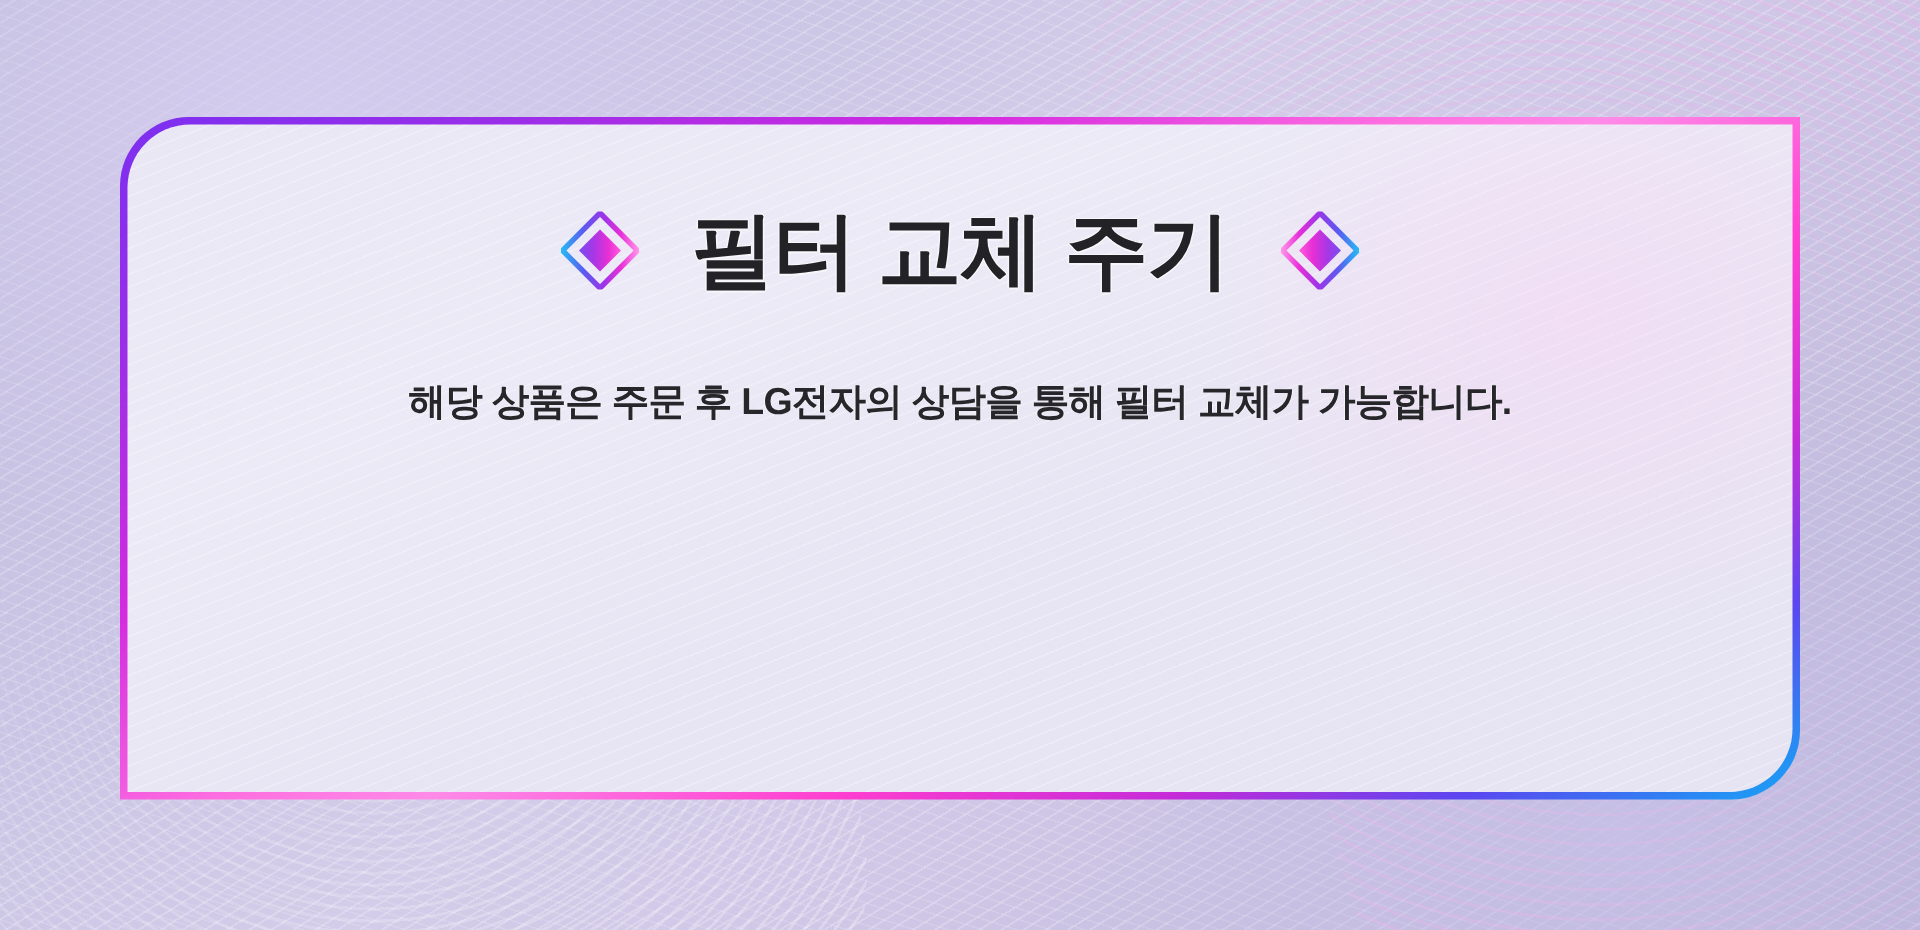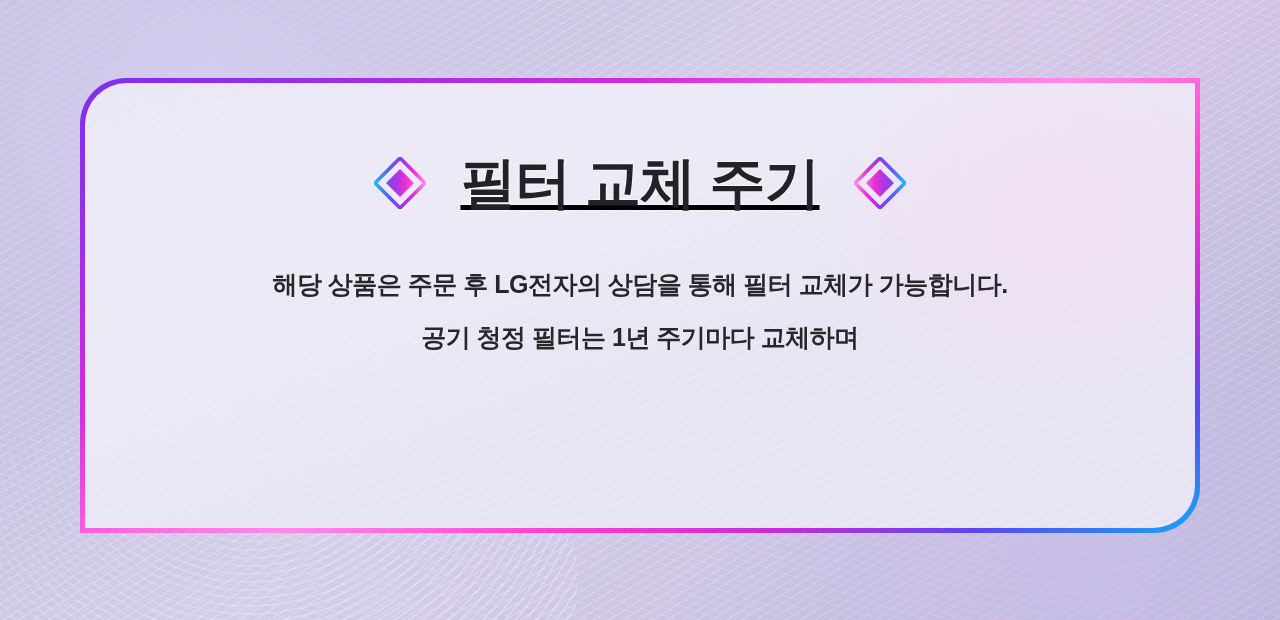--- a/index.html
+++ b/index.html
@@ -198,22 +198,21 @@
     align-items: center;
     box-sizing: border-box;
     padding-top: 24px;
   }
 
   .title-row {
     display: flex;
     align-items: center;
     justify-content: center;
     gap: 34px;
-    margin-top: 48px;
-    text-decoration: underline;
+    margin-top: 32px;
   }
 
   .title-text {
     font-size: 56px;
     font-weight: 700;
     letter-spacing: -1px;
     color: #232327;
     white-space: nowrap;
     line-height: 1;
     text-shadow:
@@ -310,21 +309,20 @@
                 </linearGradient>
               </defs>
               <path d="M26 1 L51 26 L26 51 L1 26 Z" fill="none" stroke="url(#dgR)" stroke-width="3.6"></path>
               <path d="M26 12 L40 26 L26 40 L12 26 Z" fill="url(#dgRin)"></path>
             </svg>
 
           </div>
 
           <div class="body-block">
             <div class="body-line">해당 상품은 주문 후 LG전자의 상담을 통해 필터 교체가 가능합니다.</div>
-            <div class="body-line">공기 청정 필터는 1년 주기마다 교체하며</div>
           </div>
 
         </div>
 
       </div>
     </div>
   </div>
 
 </div>
 

